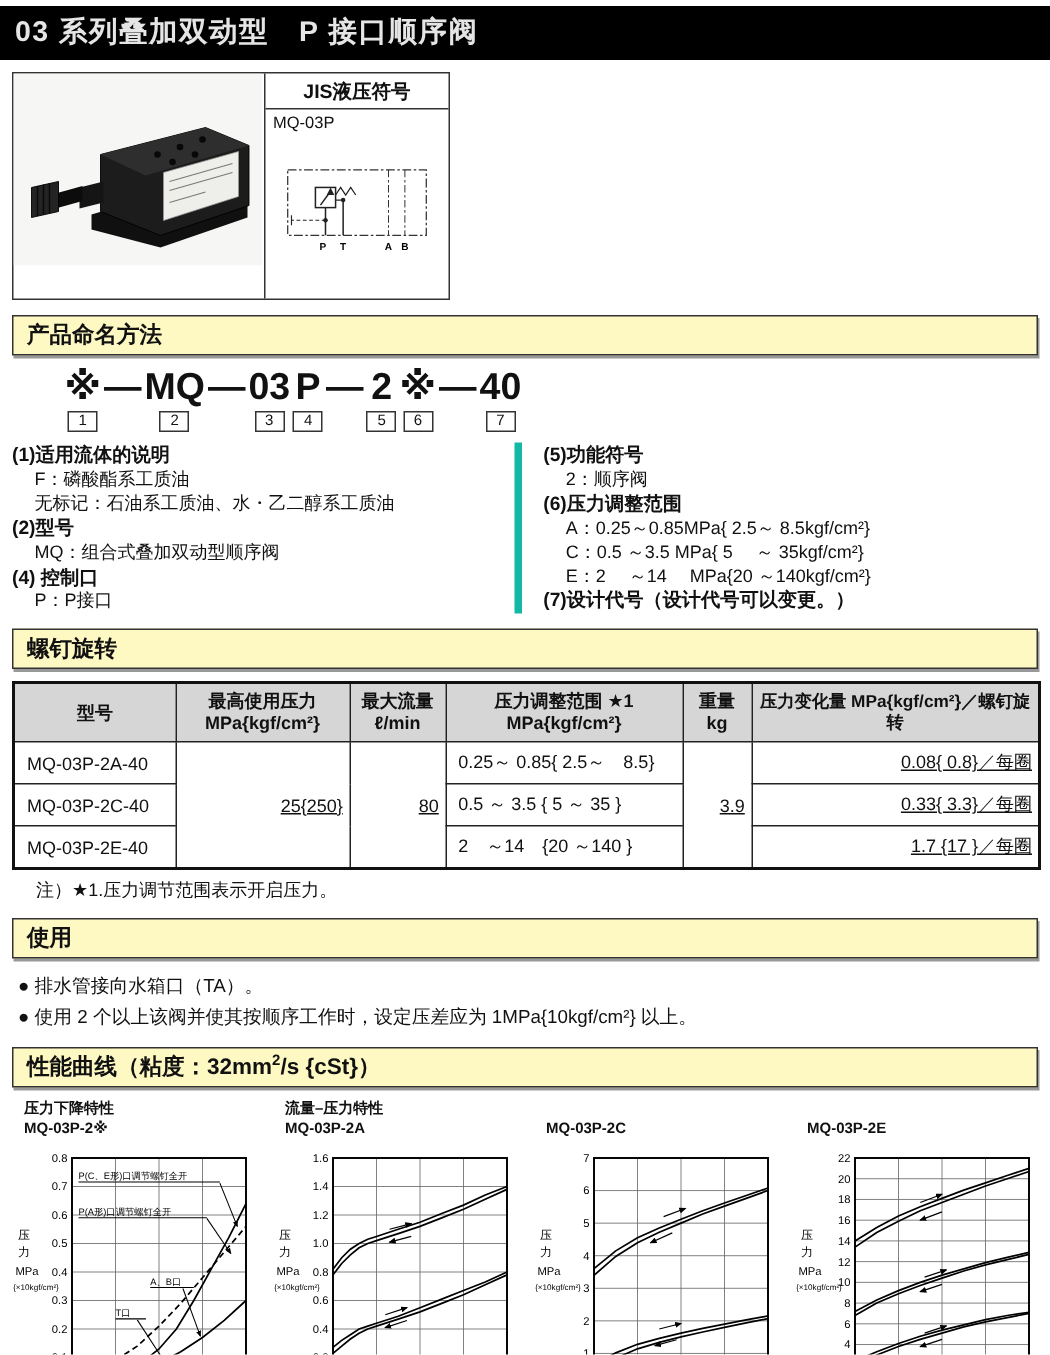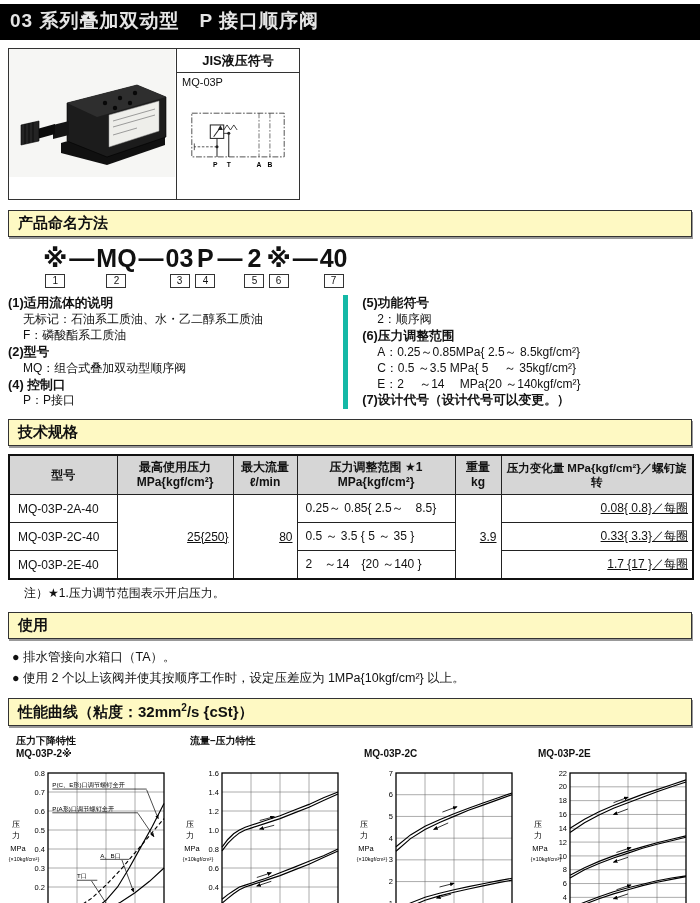--- a/index.html
+++ b/index.html
@@ -140,39 +140,39 @@
       <div class="code-text">—</div>
     </div>
     <div class="code-seg">
       <div class="code-text">40</div>
       <div class="code-box">7</div>
     </div>
   </div>
 <div class="naming-cols">
   <div class="col-left">
       <div class="n-item bold">(1)适用流体的说明</div>
+      <div class="n-item indent">F：磷酸酯系工质油</div>
       <div class="n-item indent">无标记：石油系工质油、水・乙二醇系工质油</div>
-      <div class="n-item indent">F：磷酸酯系工质油</div>
       <div class="n-item bold">(2)型号</div>
       <div class="n-item indent">MQ：组合式叠加双动型顺序阀</div>
       <div class="n-item bold">(4) 控制口</div>
       <div class="n-item indent">P：P接口</div>
     </div>
   <div class="col-right">
       <div class="n-item bold">(5)功能符号</div>
       <div class="n-item indent">2：顺序阀</div>
       <div class="n-item bold">(6)压力调整范围</div>
       <div class="n-item indent">A：0.25～0.85MPa{ 2.5～ 8.5kgf/cm²}</div>
       <div class="n-item indent">C：0.5 ～3.5 MPa{ 5 　～ 35kgf/cm²}</div>
       <div class="n-item indent">E：2 　～14 　MPa{20 ～140kgf/cm²}</div>
       <div class="n-item bold">(7)设计代号（设计代号可以变更。）</div>
     </div>
 </div>
 
-<div class="section-header">技术规格</div>
+<div class="section-header">螺钉旋转</div>
 <table class="specs">
   <colgroup>
     <col style="width:108px">
       <col style="width:116px">
       <col style="width:64px">
     <col style="width:158px">
       <col style="width:46px">
       <col style="width:192px">
   </colgroup>
   <thead>
@@ -286,20 +286,21 @@
         <text x="98.2" y="90.55" font-size="6.2" fill="#000">A、B口</text>
         <line x1="98.2" y1="92.35" x2="127.19999999999999" y2="92.35" stroke="#000" stroke-width="0.7"></line>
         <line x1="119.94999999999999" y1="93.02" x2="131.55" y2="124.75" stroke="#000" stroke-width="0.7" marker-end="url(#arr0)"></line>
         <text x="75" y="111.45" font-size="6.2" fill="#000">T口</text>
         <line x1="75" y1="113.25" x2="95.3" y2="113.25" stroke="#000" stroke-width="0.7"></line>
         <line x1="89.5" y1="113.92" x2="112.69999999999999" y2="149.45" stroke="#000" stroke-width="0.7" marker-end="url(#arr0)"></line>
         <text x="104" y="190" font-size="8.5" text-anchor="middle" fill="#000">流量 ℓ / min</text>
       </svg></div>
     <div class="chart-fig"><div class="chart-title">
         <div>流量–压力特性</div>
+        <div>MQ-03P-2A</div>
       </div><svg width="172" height="196" viewBox="0 0 172 196">
         <defs>
           <marker id="arr1" markerWidth="6" markerHeight="5" refX="5" refY="2.5" orient="auto">
             <path d="M0,0 L6,2.5 L0,5 z" fill="#000"></path>
           </marker>
         </defs>
         <line x1="75" y1="6" x2="75" y2="158" stroke="#666" stroke-width="0.55"></line>
         <line x1="104" y1="6" x2="104" y2="158" stroke="#666" stroke-width="0.55"></line>
         <line x1="133" y1="6" x2="133" y2="158" stroke="#666" stroke-width="0.55"></line>
         <line x1="46" y1="139" x2="162" y2="139" stroke="#666" stroke-width="0.55"></line>

